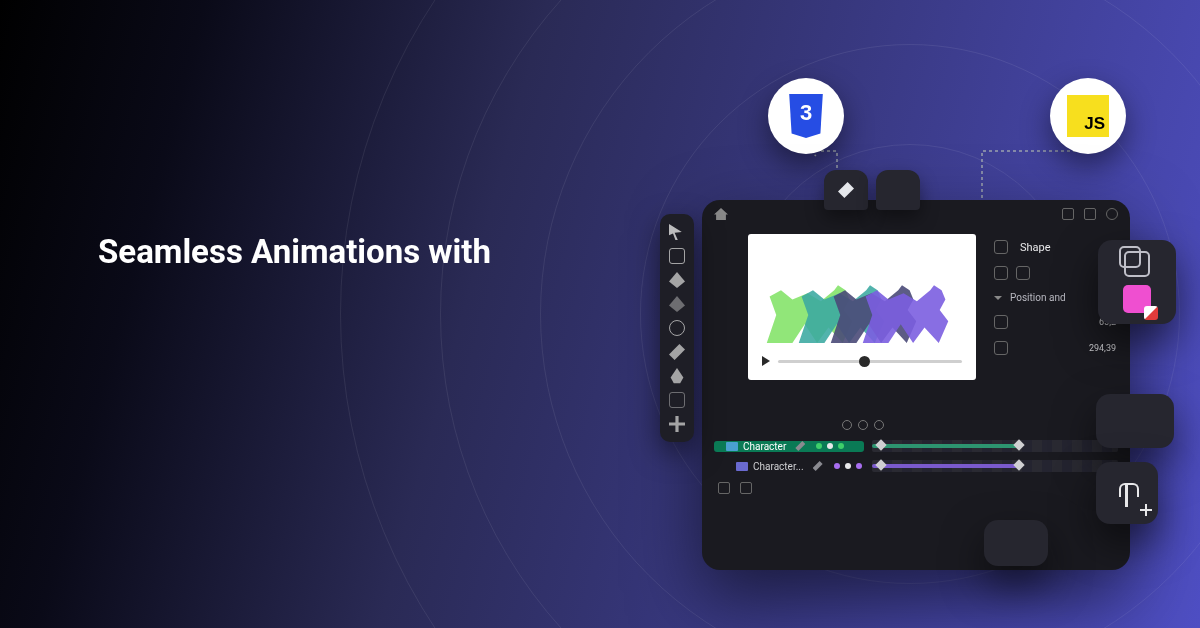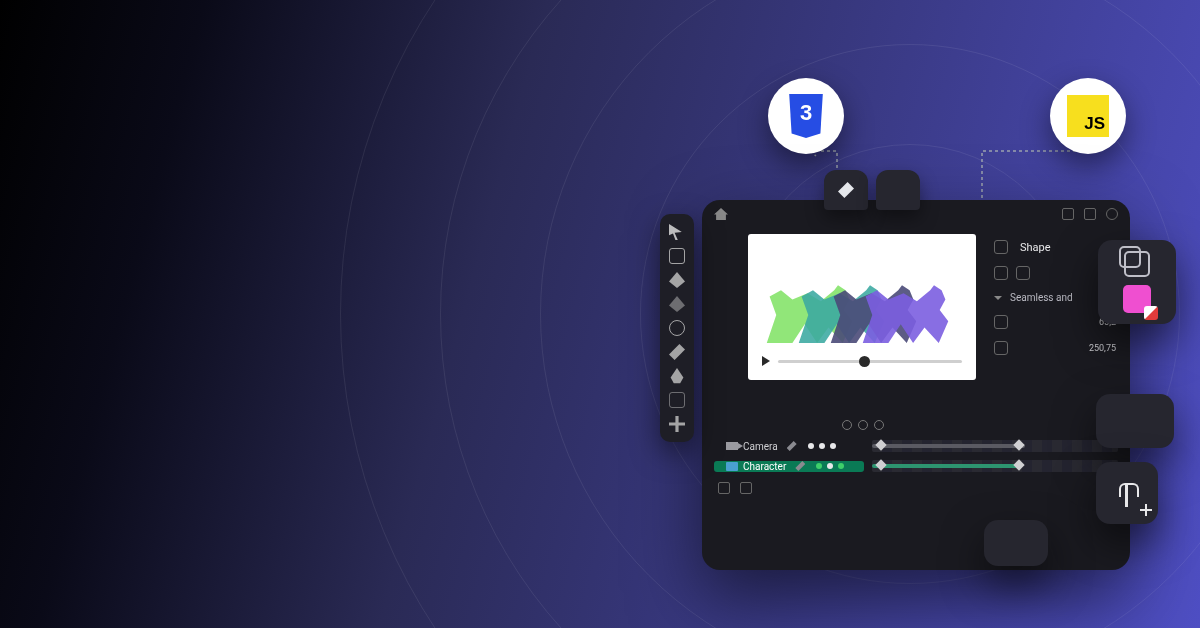--- a/index.html
+++ b/index.html
@@ -512,20 +512,21 @@
 <svg class="connector" style="position:absolute;left:808px;top:150px;width:60px;height:72px">
   <path d="M1 1 h28 v68" stroke-width="1.5"></path>
   <path d="M-4 1 l6 -5 M-4 1 l6 5" transform="translate(6,0)" stroke-width="1.5"></path>
   <path d="M26 64 l-4 6 M32 64 l4 6" transform="translate(0,0)" stroke-width="1.5"></path>
 </svg>
 <svg class="connector" style="position:absolute;left:976px;top:150px;width:120px;height:72px">
   <path d="M118 1 h-112 v68" stroke-width="1.5"></path>
 </svg>
 
 <div class="headline">
+  <div class="line2">Seamless Animations with</div>
 </div>
 
 <div class="badge badge-css">
   <div class="css-shield"></div>
 </div>
 
 <div class="badge badge-js">
   <div class="js-square"></div>
 </div>
 
@@ -574,75 +575,75 @@
     <div class="insp-row">
       <div class="insp-icon"></div>
       <span class="insp-title">Shape</span>
     </div>
     <div class="insp-row">
       <div class="insp-icon"></div>
       <div class="insp-icon"></div>
     </div>
     <div class="insp-row">
       <span class="chev"></span>
-      <span>Seamless and</span>
+      <span>Position and</span>
     </div>
     <div class="insp-row">
       <div class="insp-icon"></div>
       <span class="insp-val">65,2</span>
     </div>
     <div class="insp-row">
       <div class="insp-icon"></div>
-      <span class="insp-val">250,75</span>
+      <span class="insp-val">294,39</span>
     </div>
   </div>
 
   <div class="timeline">
     <div class="tl-icons">
       <div class="tl-dot-ico"></div>
       <div class="tl-dot-ico"></div>
       <div class="tl-dot-ico"></div>
     </div>
 
-    <div class="layer-row">
-      <div class="layer-label">
-        <div class="cam-ico"></div>
-        <span>Camera</span>
-        <div class="pencil-ico"></div>
-        <div class="dots">
-            <div class="dot d-white"></div>
-            <div class="dot d-white"></div>
-            <div class="dot d-white"></div>
-          </div>
-      </div>
-      <div class="layer-track">
-        <div class="span-bar sb-gray"></div>
-        <div class="kf" style="left:2%"></div>
-        <div class="kf" style="left:58%"></div>
-      </div>
-    </div>
 
     <div class="layer-row">
       <div class="layer-label sel">
         <div class="folder-ico"></div>
         <span>Character</span>
         <div class="pencil-ico"></div>
         <div class="dots">
             <div class="dot d-green"></div>
             <div class="dot d-white"></div>
             <div class="dot d-green"></div>
           </div>
       </div>
       <div class="layer-track">
         <div class="span-bar sb-green"></div>
         <div class="kf" style="left:2%"></div>
         <div class="kf" style="left:58%"></div>
       </div>
     </div>
 
+    <div class="layer-row">
+      <div class="layer-label indent">
+        <div class="folder-ico" style="background:#6a6ad0"></div>
+        <span>Character...</span>
+        <div class="pencil-ico"></div>
+        <div class="dots">
+            <div class="dot d-purple"></div>
+            <div class="dot d-white"></div>
+            <div class="dot d-purple"></div>
+          </div>
+      </div>
+      <div class="layer-track">
+        <div class="span-bar sb-purple"></div>
+        <div class="kf" style="left:2%"></div>
+        <div class="kf" style="left:58%"></div>
+      </div>
+    </div>
 
     <div class="tl-bottom">
       <div class="tl-btn"></div>
       <div class="tl-btn"></div>
     </div>
   </div>
 
   <div class="float-panel fp-copy">
     <div class="copy-stack"></div>
     <div class="pink-sq"></div>

